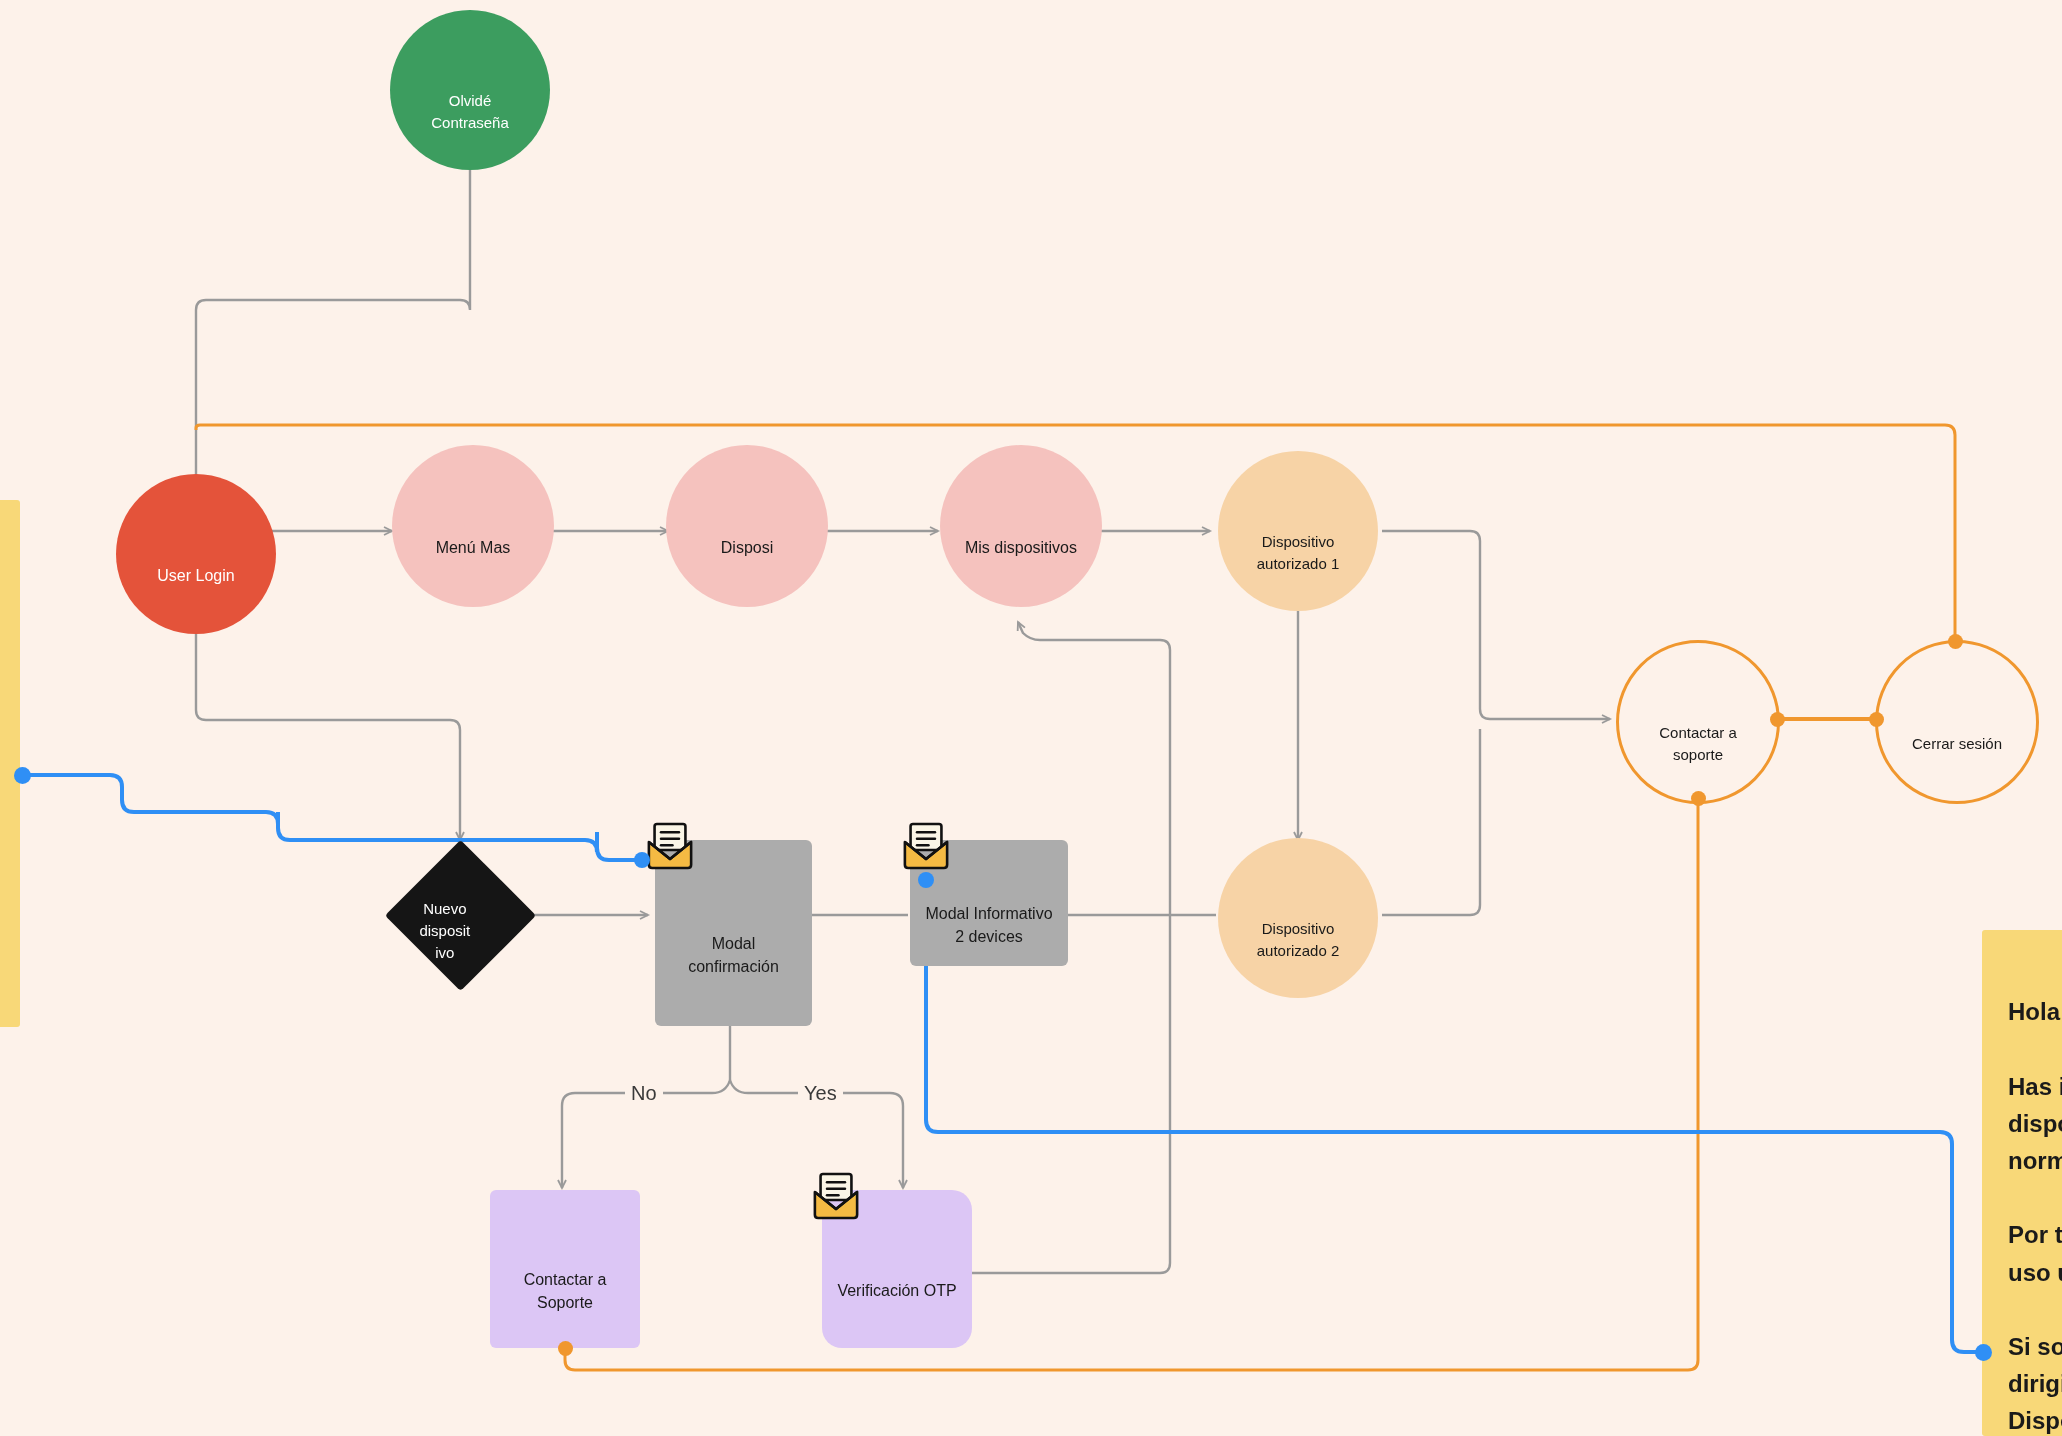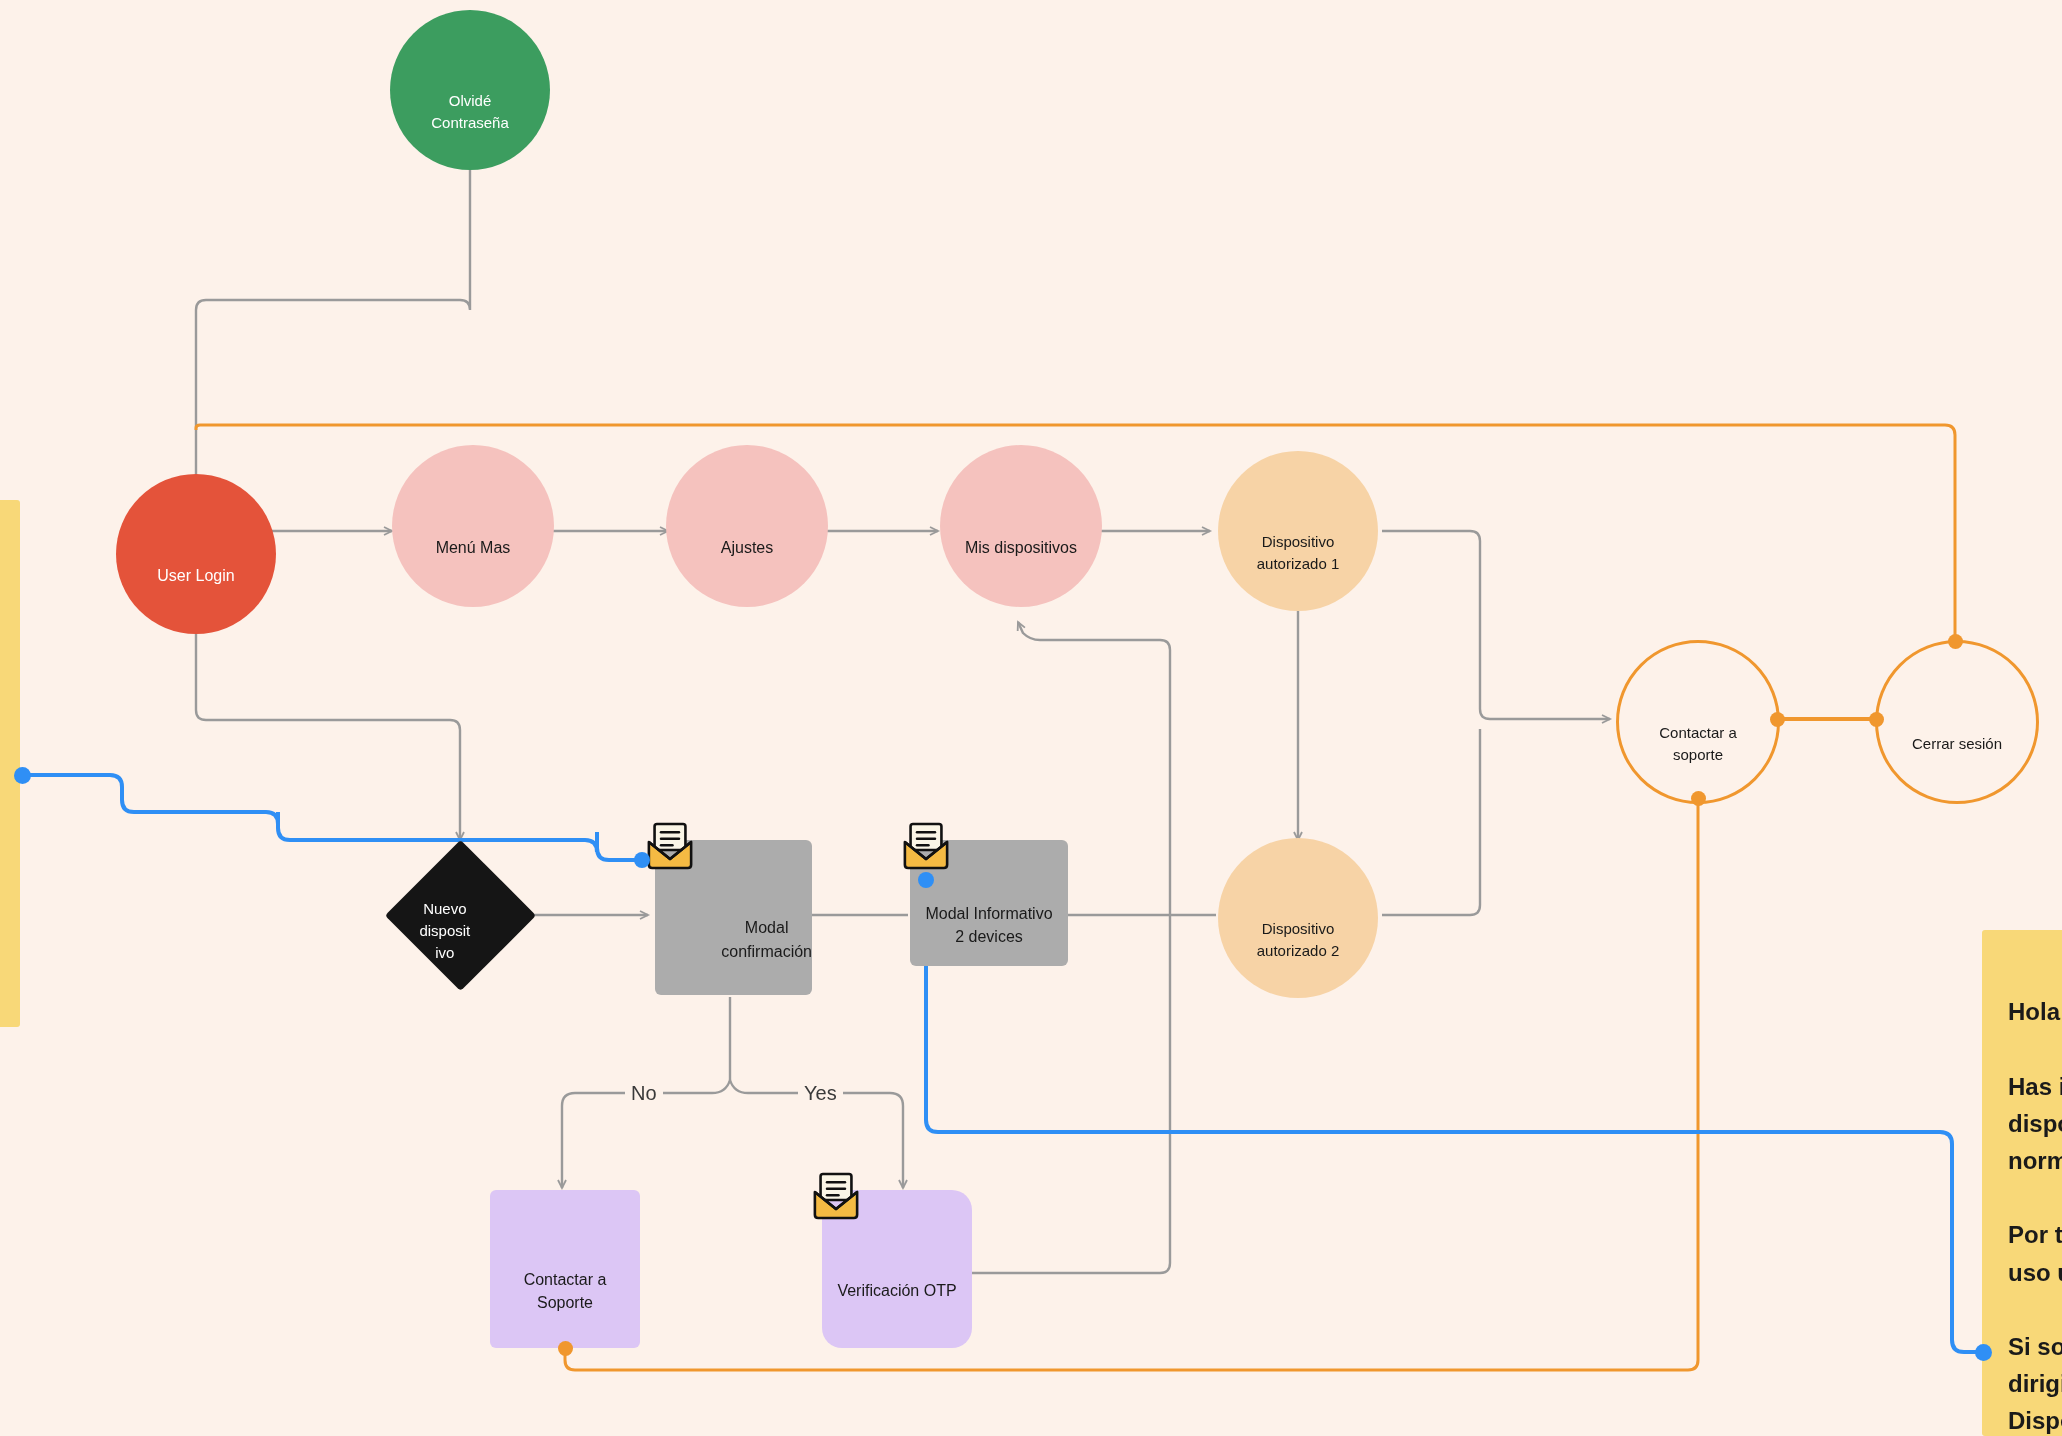--- a/index.html
+++ b/index.html
@@ -92,21 +92,21 @@
 
 <div class="node circle n-red" style="left:116px;top:474px;width:160px;height:160px;justify-content:center;">
   <span class="lbl">User Login</span>
 </div>
 
 <div class="node circle n-pink" style="left:392px;top:445px;width:162px;height:162px;">
   <span class="lbl">Menú Mas</span>
 </div>
 
 <div class="node circle n-pink" style="left:666px;top:445px;width:162px;height:162px;">
-  <span class="lbl">Ajustes</span>
+  <span class="lbl">Disposi</span>
 </div>
 
 <div class="node circle n-pink" style="left:940px;top:445px;width:162px;height:162px;">
   <span class="lbl">Mis dispositivos</span>
 </div>
 
 <div class="node circle n-sand" style="left:1218px;top:451px;width:160px;height:160px;">
   <span class="lbl">Dispositivo
 autorizado 1</span>
 </div>
@@ -130,21 +130,21 @@
 <div class="dot dot-orange" style="left:1948px;top:634px;width:15px;height:15px;"></div>
 
 <div style="position:absolute;left:1777px;top:717px;width:100px;height:4px;background:#F0972E;"></div>
 
 <div class="node n-diamond diamond-shape" style="left:407px;top:862px;width:107px;height:107px;">
   <span class="lbl">Nuevo
 disposit
 ivo</span>
 </div>
 
-<div class="node n-gray" style="left:655px;top:840px;width:157px;height:155px;justify-content:flex-end;">
+<div class="node n-gray" style="left:655px;top:840px;width:157px;height:186px;">
   <span class="lbl">Modal
 confirmación</span>
 </div>
 <svg class="mailicon" viewBox="0 0 64 64" style="left:644px;top:820px;">
   <rect x="13" y="5" width="38" height="32" rx="3" fill="#FAF5E6" stroke="#111" stroke-width="3.2"></rect>
   <line x1="21" y1="15" x2="43" y2="15" stroke="#111" stroke-width="3.2" stroke-linecap="round"></line>
   <line x1="21" y1="23" x2="43" y2="23" stroke="#111" stroke-width="3.2" stroke-linecap="round"></line>
   <line x1="21" y1="31" x2="35" y2="31" stroke="#111" stroke-width="3.2" stroke-linecap="round"></line>
   <path d="M6,27 L32,48 L58,27 L58,55 Q58,59 54,59 L10,59 Q6,59 6,55 Z" fill="#F4BA43" stroke="#111" stroke-width="3.2" stroke-linejoin="round"></path>
   <path d="M6,27 L32,48 L58,27" fill="none" stroke="#111" stroke-width="3.2" stroke-linejoin="round"></path>

